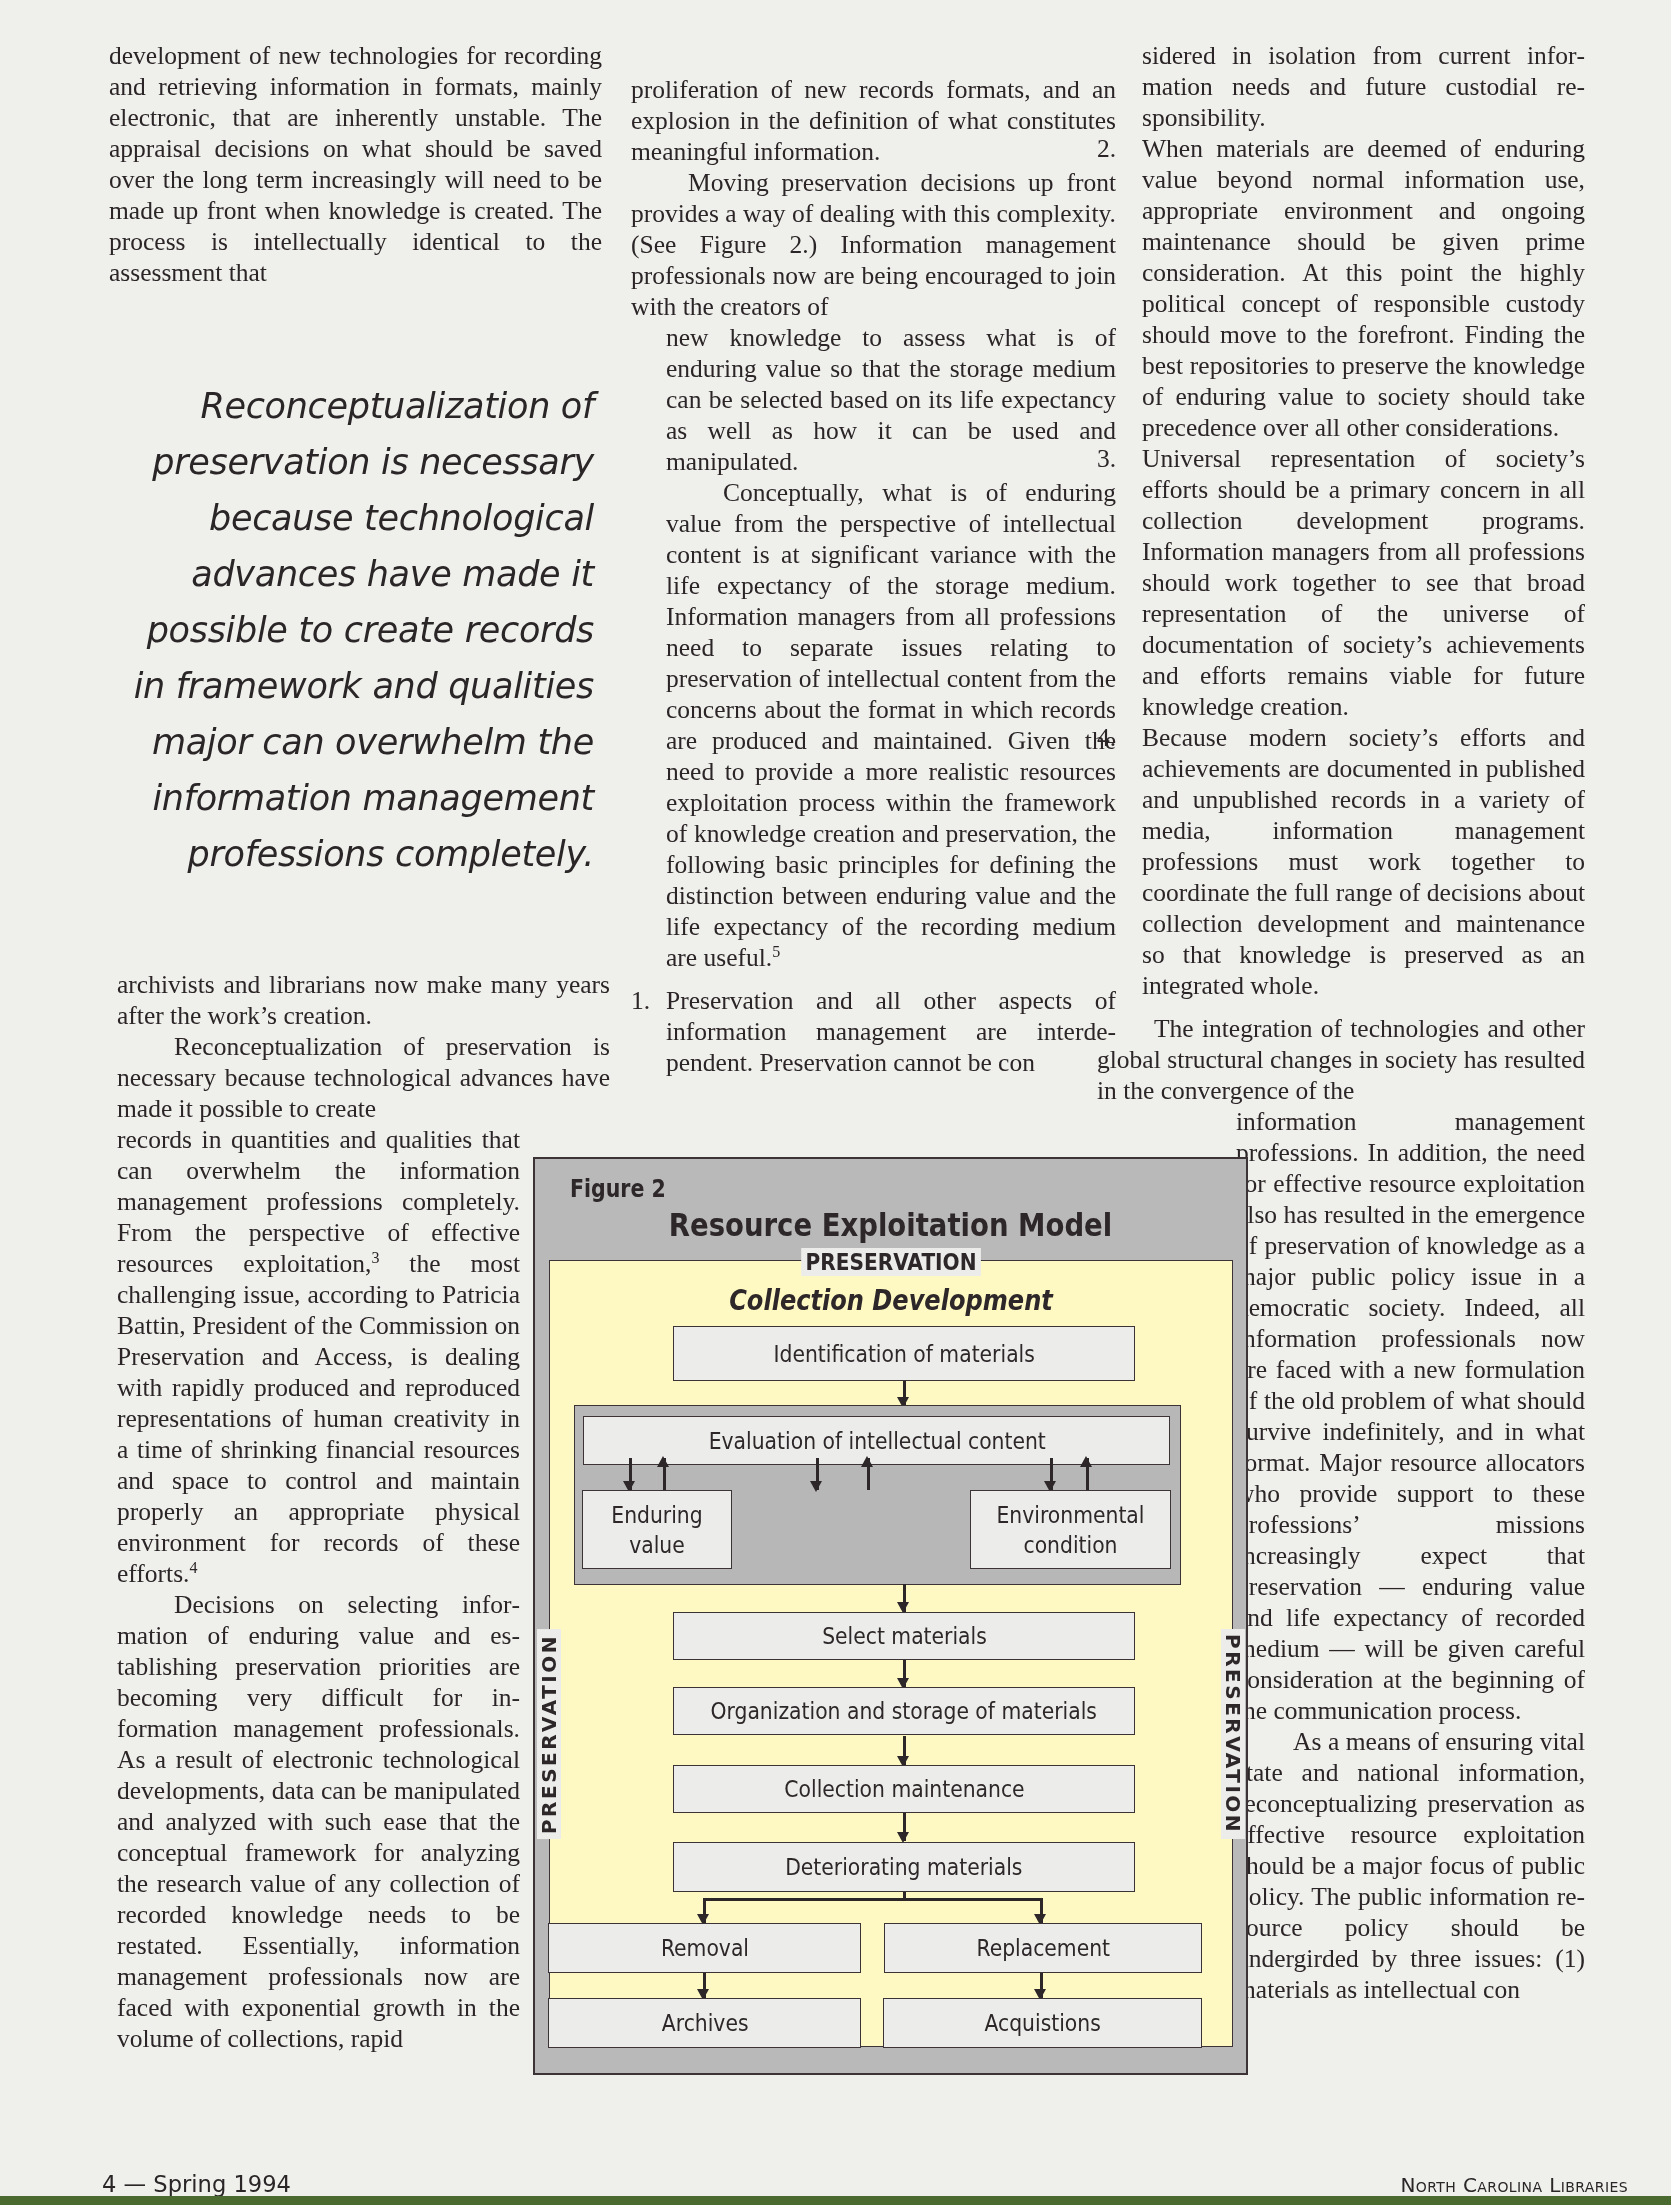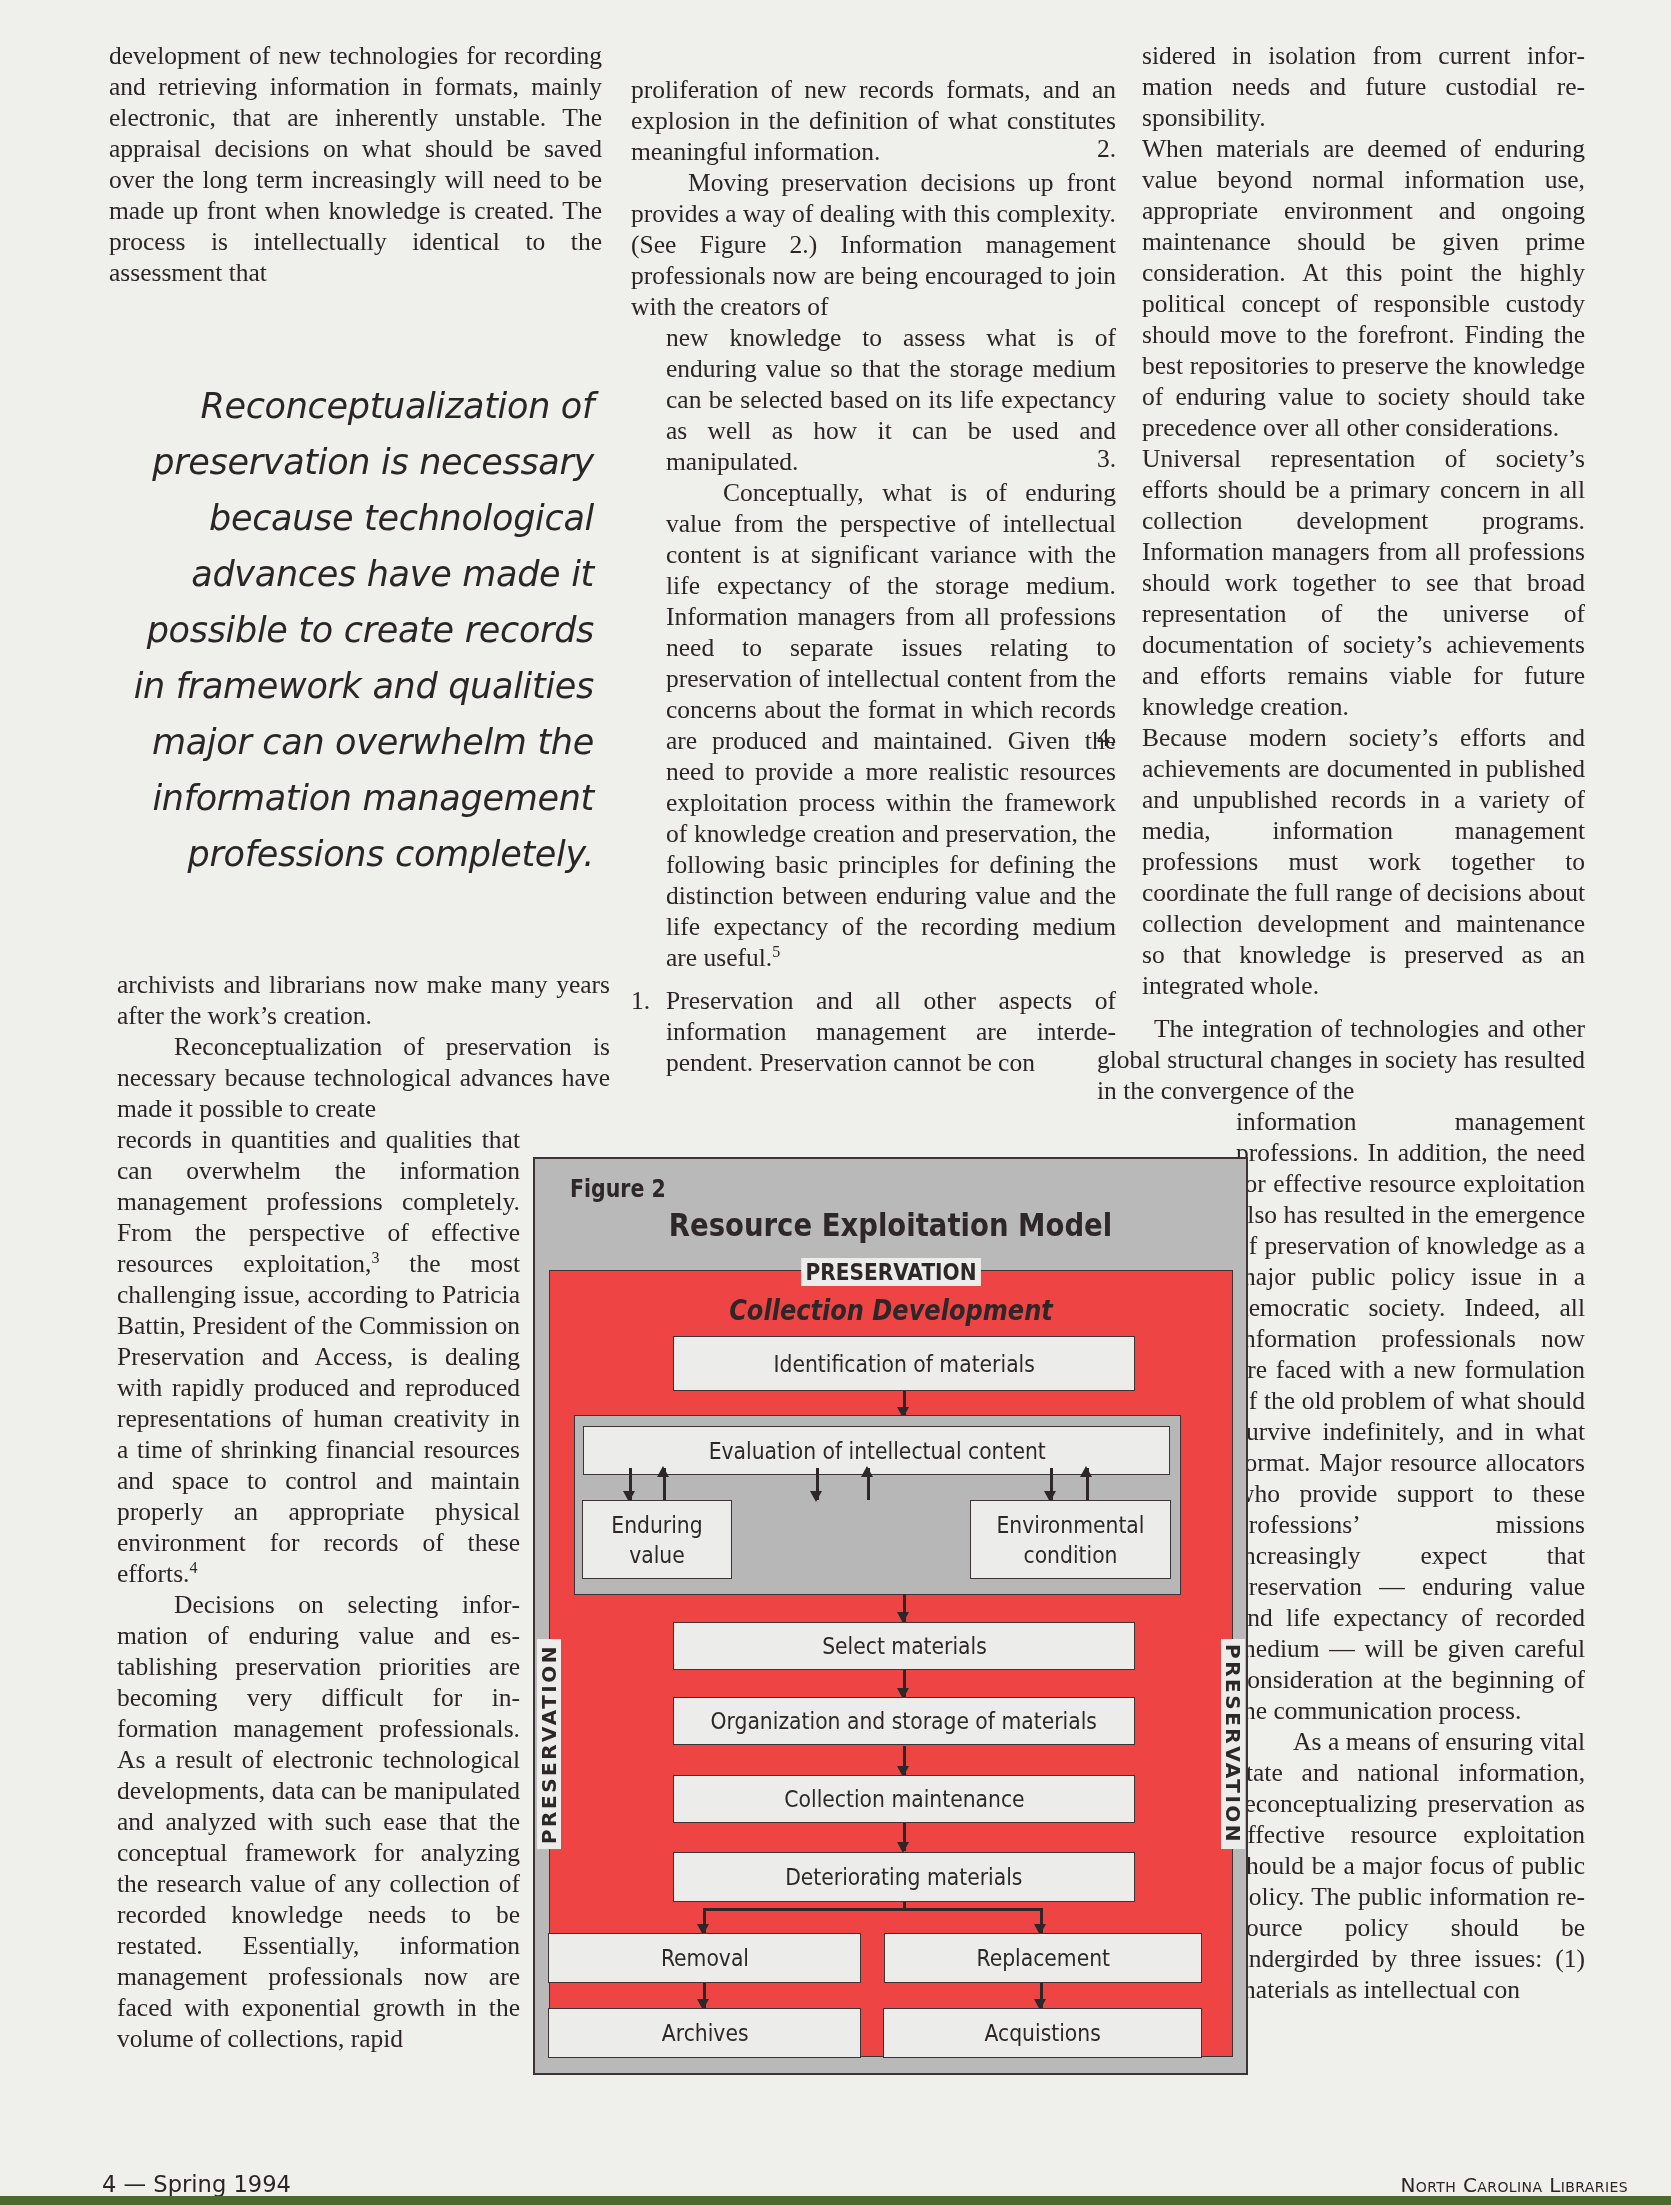--- a/index.html
+++ b/index.html
@@ -51,22 +51,22 @@
 
   
   #figure {
     position:absolute; left:533px; top:1157px; width:715px; height:918px;
     background:#b9b9b9; border:2.5px solid #3b3335; box-sizing:border-box;
     font-family:"DejaVu Sans", "Liberation Sans", sans-serif; color:#2d2729;
   }
   #fig-label { position:absolute; left:35px; top:15px; font-size:25px; font-weight:bold; transform:scaleX(0.82); transform-origin:left; }
   #fig-title { position:absolute; left:0; right:0; top:47px; text-align:center; font-size:32px; font-weight:bold; transform:scaleX(0.86); }
   #inner {
-    position:absolute; left:14px; top:111px; width:684px; height:787px;
-    background:#ef4444; border:1.7px solid #3b3335; box-sizing:border-box;
+    position:absolute; left:14px; top:101px; width:684px; height:787px;
+    background:#fef9c3; border:1.7px solid #3b3335; box-sizing:border-box;
   }
   .pres-top {
     position:absolute; left:50%; transform:translateX(-50%) scaleX(0.86); top:-13.4px;
     background:#ececea; padding:0 5px; font-size:23.4px; font-weight:bold; white-space:nowrap;
   }
   .pres-side {
     position:absolute; font-size:20px; font-weight:bold; letter-spacing:2.5px;
     background:#ececea; padding:5px 0; white-space:nowrap;
   }
   #pres-left { left:-13.4px; top:368px; writing-mode:vertical-rl; transform:rotate(180deg); }

